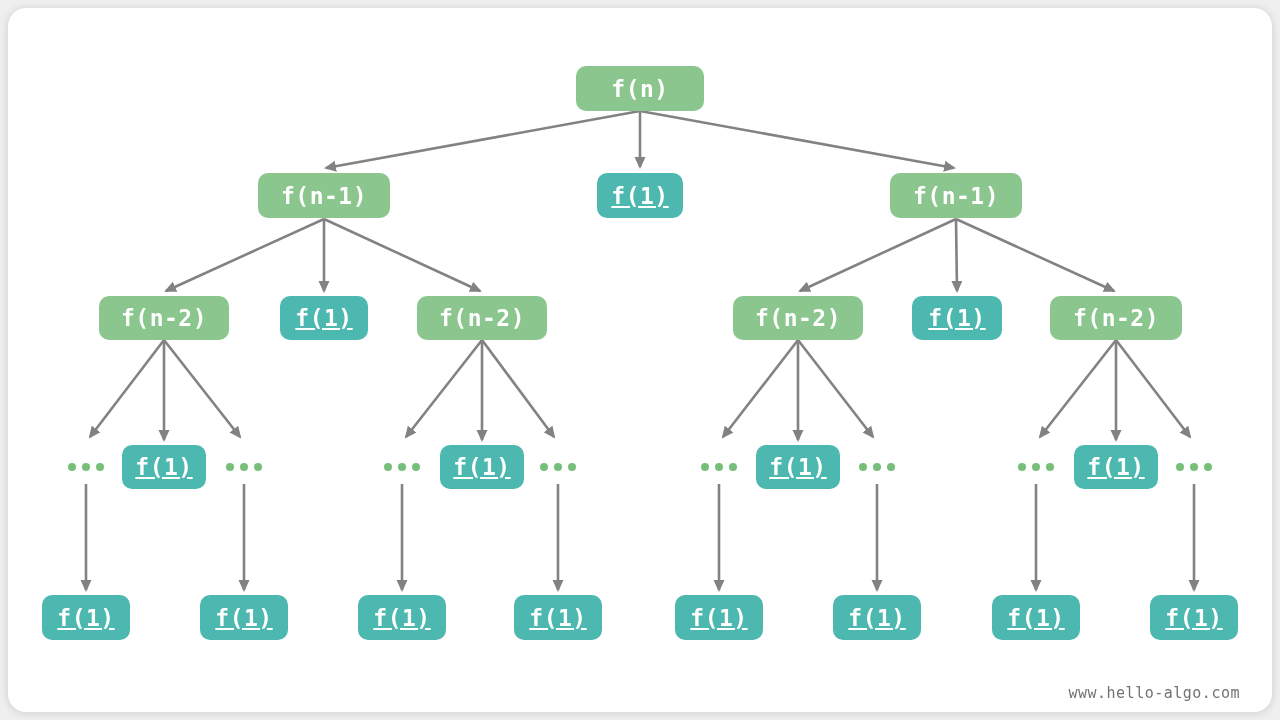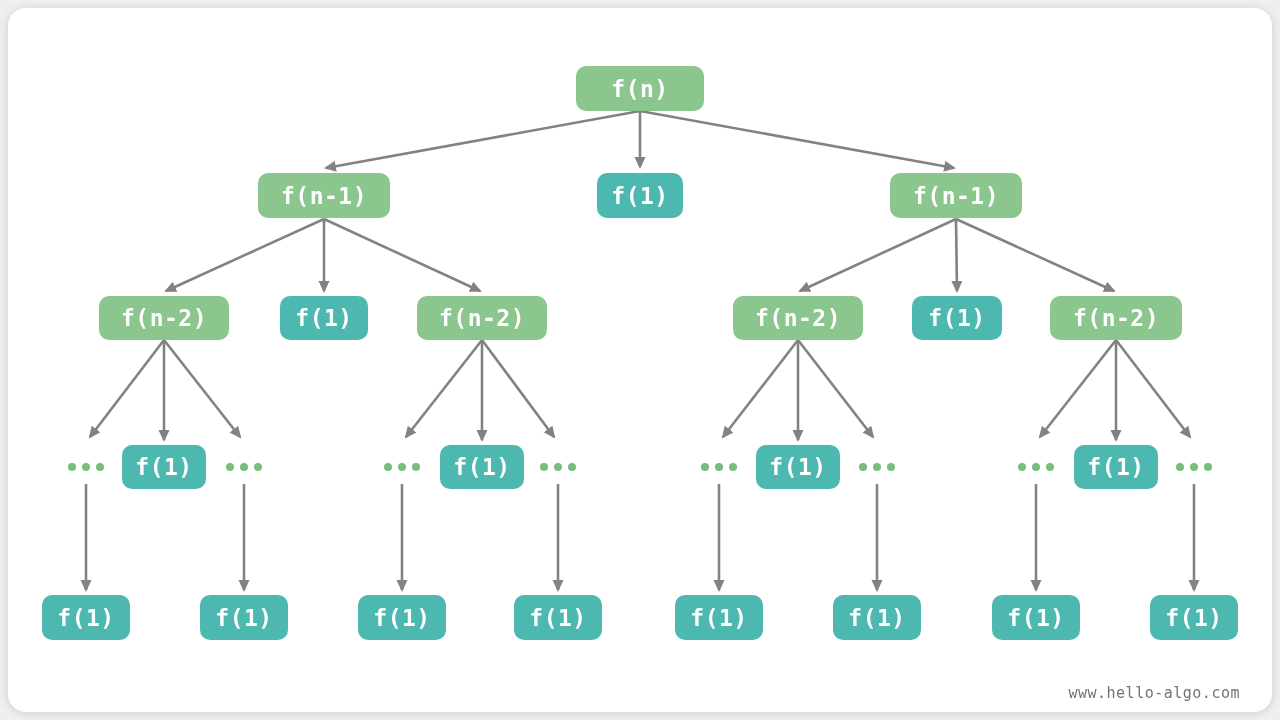--- a/index.html
+++ b/index.html
@@ -37,21 +37,21 @@
     justify-content: center;
     color: #ffffff;
     font-size: 23px;
     font-weight: 600;
     letter-spacing: 0.5px;
     border-radius: 10px;
     box-sizing: border-box;
     white-space: nowrap;
   }
   .node.green { background: var(--green, #8BC68E); }
-  .node.teal  { background: var(--teal, #4CB8AF); }
+  .node.teal  { background: var(--teal, #4CB8AF); text-decoration: underline; }
   .dots {
     position: absolute;
     display: flex;
     align-items: center;
     justify-content: center;
     gap: 6px;
   }
   .dot {
     width: 8px;
     height: 8px;

